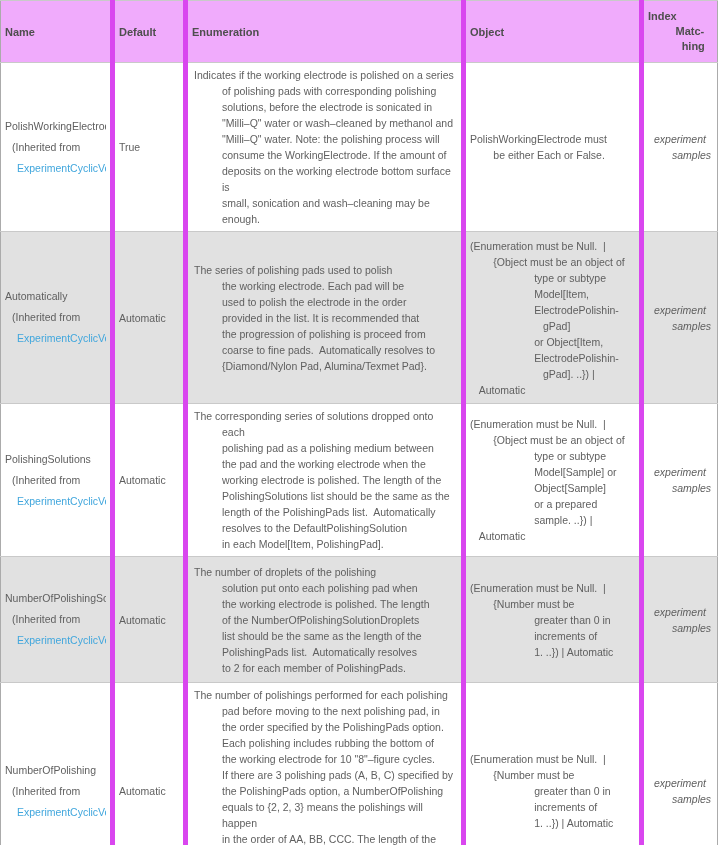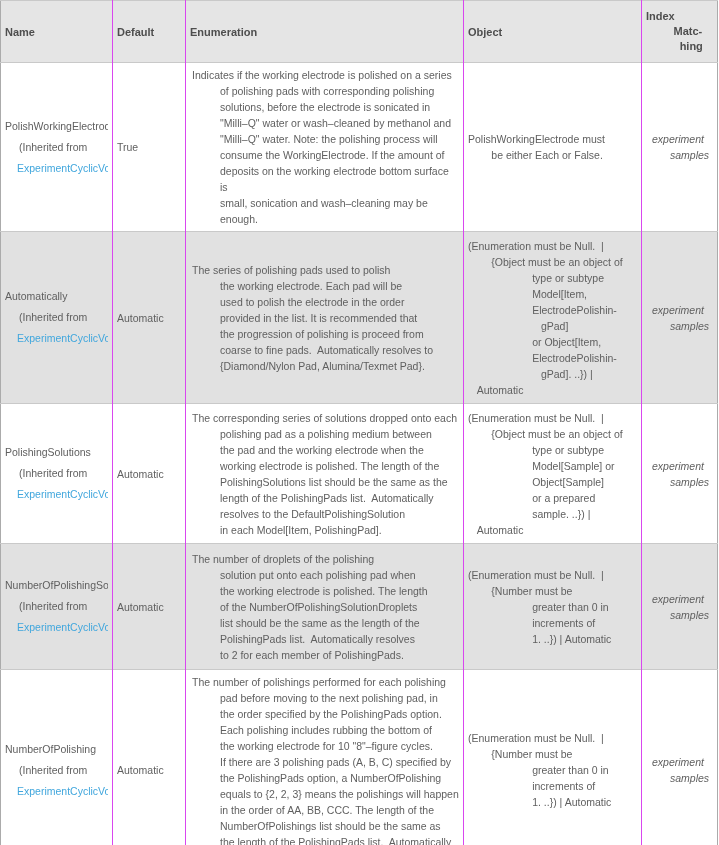--- a/index.html
+++ b/index.html
@@ -14,41 +14,41 @@
     table-layout:fixed;
     border-collapse:collapse;
     border:1px solid #ababab;
     border-bottom:2px solid #969696;
     font-size:10.5px;
     line-height:16px;
   }
   table.options td, table.options th{
     box-sizing:border-box;
     vertical-align:middle;
-    border-right:1px solid #d946ef;
+    border-right:5px solid #d946ef;
     border-top:1px solid #c9c9c9;
     padding:4px 4px;
     overflow:hidden;
   }
   table.options td:last-child, table.options th:last-child{border-right:none;}
   thead th{
-    background:#e5e5e5;
+    background:#f0abfc;
     color:#4e4e4e;
     font-size:11px;
     font-weight:bold;
     text-align:left;
     padding-left:8px;
     border-top:none;
   }
   th.idx-h{white-space:pre-wrap;padding-left:5px;line-height:15px;}
   tr.stripe td{background:#e1e1e1;}
   
   td.nm{padding-left:10px;line-height:21px;}
   .nm-line{white-space:nowrap;overflow:hidden;}
-  .nm-inh{margin-left:14px;}
+  .nm-inh{margin-left:7px;}
   .nm-link{margin-left:12px;color:#42a7dd;cursor:pointer;}
   
   td.def{padding-left:10px;}
   
   td.desc-cell{padding:6px 6px;margin-top:16px;}
   .desc{
     white-space:pre-wrap;
     padding-left:30px;
     text-indent:-28px;
   }

